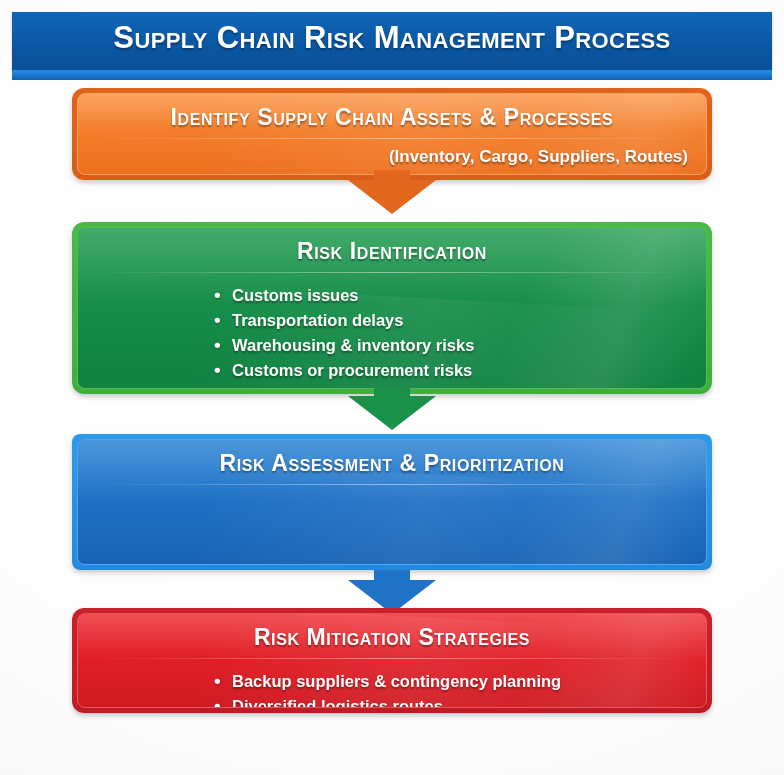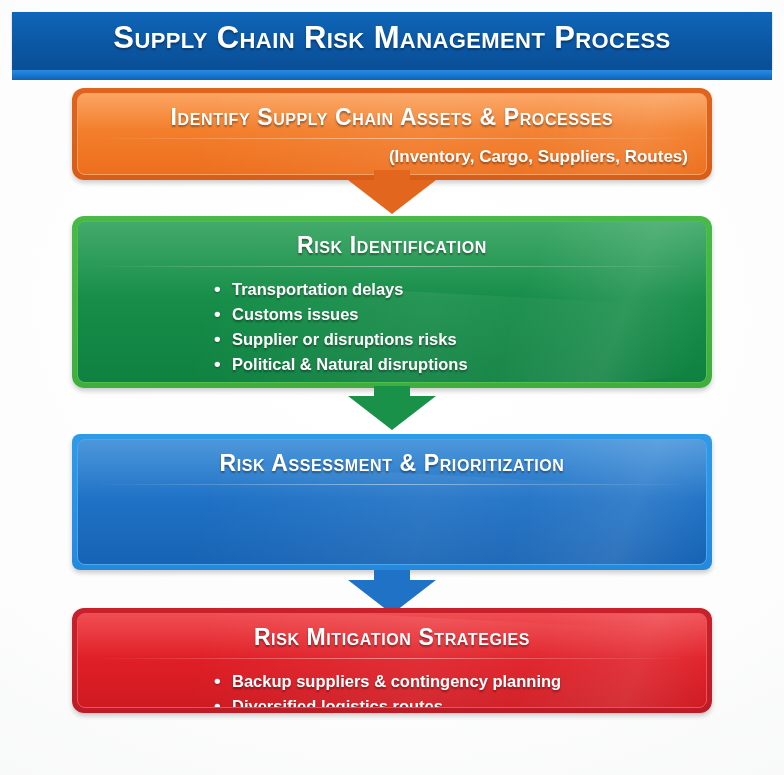--- a/index.html
+++ b/index.html
@@ -203,32 +203,33 @@
         <div class="stage-sub">(Inventory, Cargo, Suppliers, Routes)</div>
       </div>
     </div>
   </div>
 
   <div class="arrow arrow-orange" style="top:170px;">
     <div class="stem"></div>
     <div class="head"></div>
   </div>
 
-  <div class="stage green" style="top:216px; height:172px;">
+  <div class="stage green" style="top:222px; height:172px;">
     <div class="inner">
       <div class="sheen"></div>
       <div class="sheen-diag"></div>
       <div class="sheen-bottom"></div>
       <div class="stage-content">
         <div class="stage-title">Risk Identification</div>
         <div class="divider"></div>
         <ul class="bullets">
+          <li>Customs issues</li>
           <li>Transportation delays</li>
-          <li>Customs issues</li>
-          <li>Supplier or disruptions risks</li>
+          <li>Warehousing &amp; inventory risks</li>
+          <li>Customs or procurement risks</li>
           <li>Political &amp; Natural disruptions</li>
         </ul>
       </div>
     </div>
   </div>
 
   <div class="arrow arrow-green" style="top:386px;">
     <div class="stem"></div>
     <div class="head"></div>
   </div>

